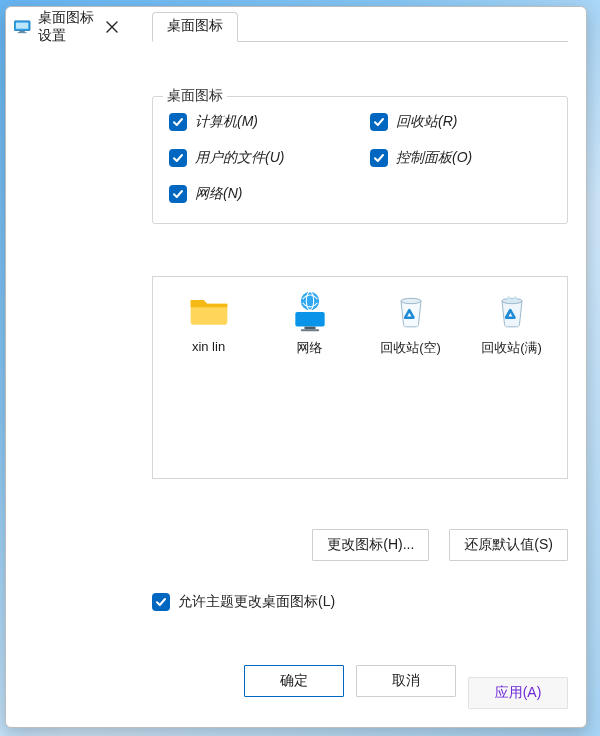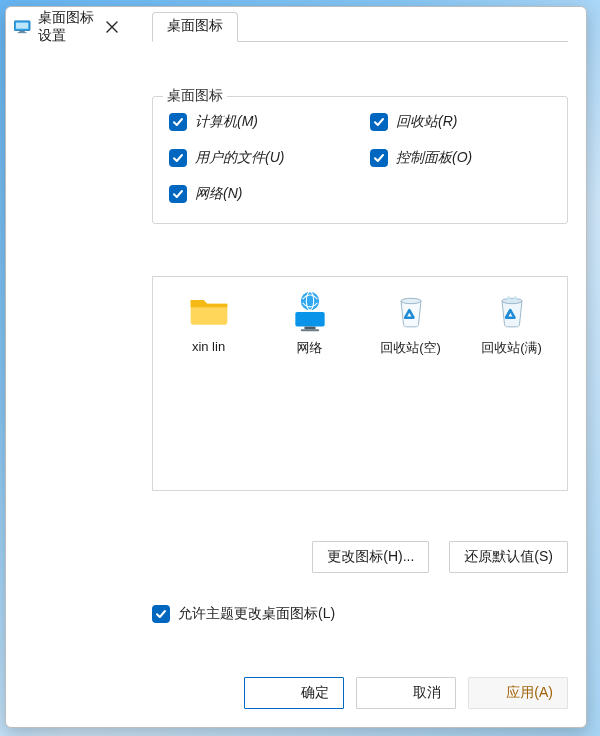--- a/index.html
+++ b/index.html
@@ -22,22 +22,22 @@
   .chk-box{width:18px;height:18px;border-radius:4px;background:#0067c0;display:flex;align-items:center;justify-content:center;}
   .chk-box svg{display:block;}
   .chk-label{font-size:14px;color:#222;}
   
   .iconbox{border:1px solid #d6d6d6;margin-top:20px;height:224px;padding:12px 8px;display:flex;gap:6px;align-items:flex-start;}
   .icon-item{width:95px;display:flex;flex-direction:column;align-items:center;gap:6px;}
   .icon-item.sel{}
   .icon-img{width:44px;height:44px;display:flex;align-items:center;justify-content:center;}
   .icon-caption{font-size:13px;text-align:center;white-space:nowrap;}
   
-  .btn{height:32px;min-width:108px;padding:0 14px;border:1px solid #cfcfcf;border-radius:1px;background:#ffffff;font-size:14px;color:#1b1b1b;display:inline-flex;align-items:center;justify-content:flex-end;}
-  .btn[disabled]{color:#a16207;background:#f7f7f7;border-color:#e2e2e2;}
+  .btn{height:32px;min-width:108px;padding:0 14px;border:1px solid #cfcfcf;border-radius:1px;background:#ffffff;font-size:14px;color:#1b1b1b;display:inline-flex;align-items:center;justify-content:center;}
+  .btn[disabled]{color:#6d28d9;background:#f7f7f7;border-color:#e2e2e2;margin-top:12px;}
   .row-right{display:flex;gap:20px;justify-content:flex-end;margin-top:18px;}
   .allow-row{display:flex;align-items:center;gap:8px;}
   .footer{margin-top:auto;display:flex;gap:12px;justify-content:flex-end;padding-top:22px;}
   .btn-primary{border-color:#0067c0;}
 </style>
 </head>
 <body>
 
 <div class="window">
 

